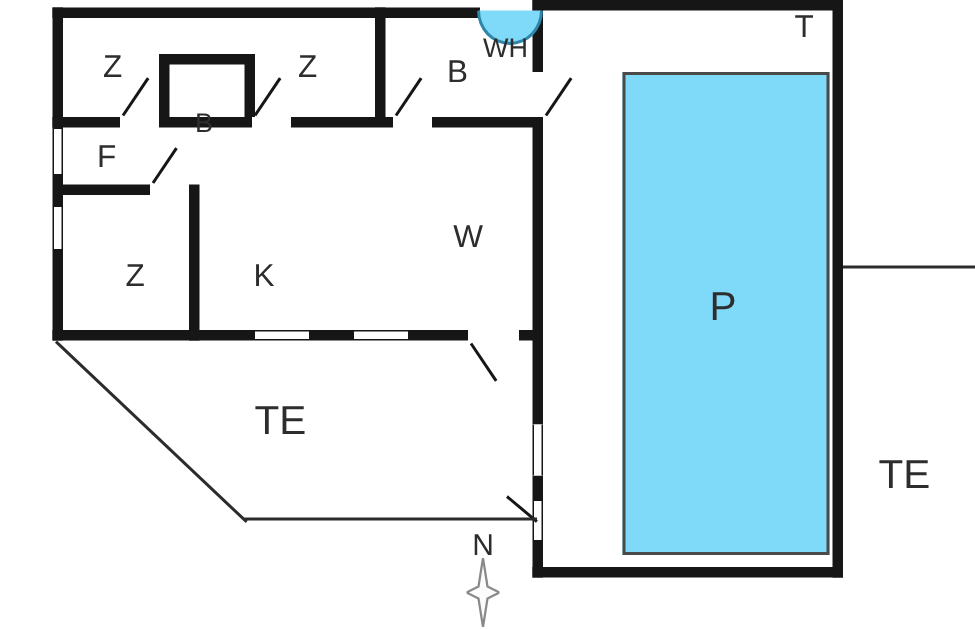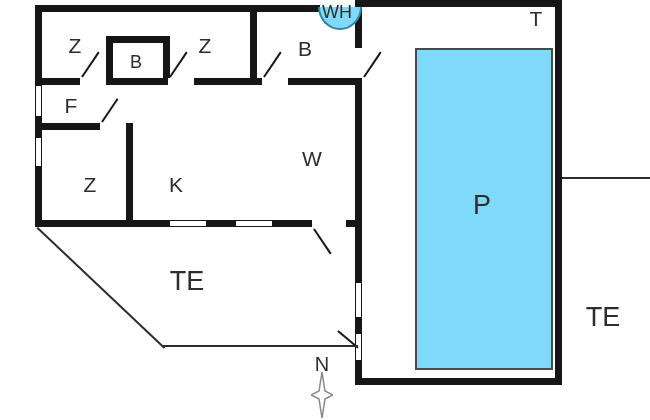--- a/index.html
+++ b/index.html
@@ -10,21 +10,21 @@
   .wall { position:absolute; background:var(--wall,#161616); }
   .win-h { position:absolute; height:7px; background:#fff; box-sizing:border-box;
            border-top:1.5px solid var(--wall,#161616); border-bottom:1.5px solid var(--wall,#161616); }
   .win-v { position:absolute; width:7px; background:#fff; box-sizing:border-box;
            border-left:1.5px solid var(--wall,#161616); border-right:1.5px solid var(--wall,#161616); }
   .leaf { position:absolute; height:2px; background:var(--wall,#161616); transform-origin:0 50%; }
   .tline { position:absolute; background:#2c2c2c; }
   .lbl { position:absolute; transform:translate(-50%,-50%); color:#2d2d2d;
          font-size:21px; white-space:nowrap; line-height:1; }
   .lbl.big { font-size:27px; }
-  .lbl.small { font-size:18px; }
+  .lbl.small { font-size:18px;margin-top:20px; }
   .pool { position:absolute; left:415px; top:48px; width:138px; height:322px;
           background:var(--pool-fill,#7FD9F8); border:2px solid #4a4a4a; box-sizing:border-box; }
   .wh-shape { position:absolute; left:318px; top:7px; width:44px; height:23px;
           background:var(--wh-fill,#7FD9F8); border:2px solid #2e86ab; border-top:none;
           border-radius:0 0 22px 22px / 0 0 23px 23px; box-sizing:border-box; }
   .compass { position:absolute; left:311px; top:372px; }
 </style>
 </head>
 <body>
 

